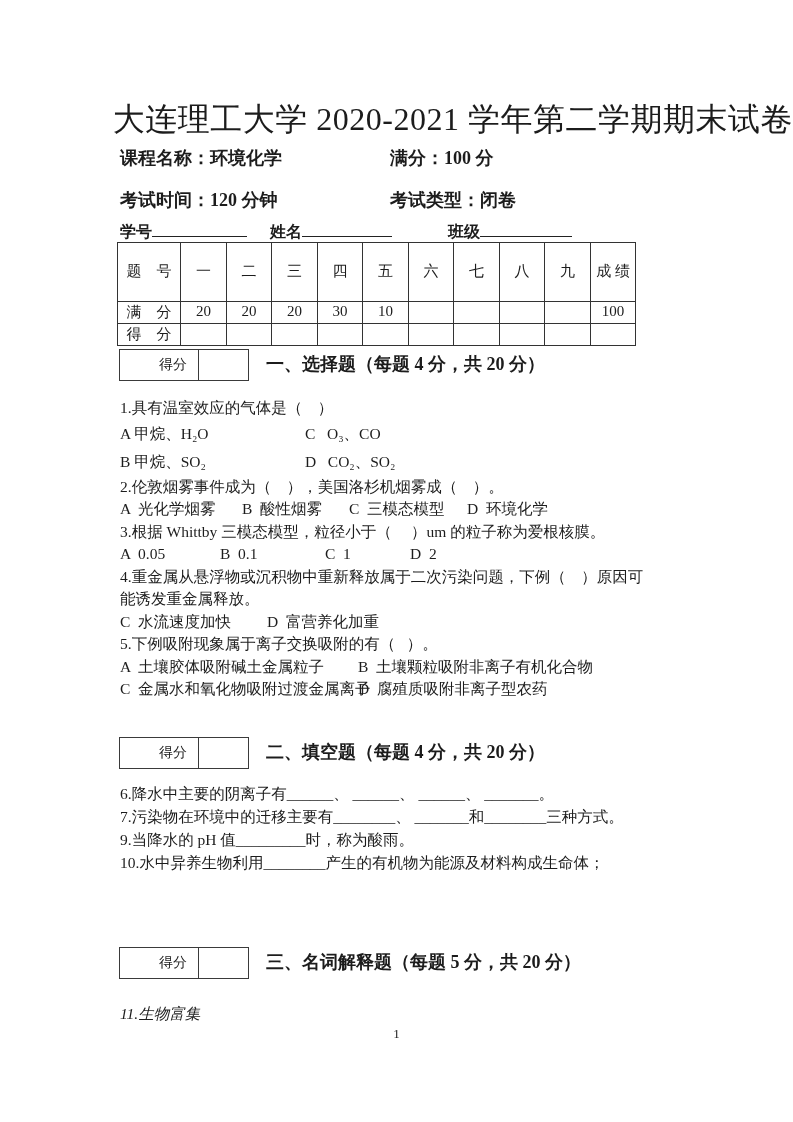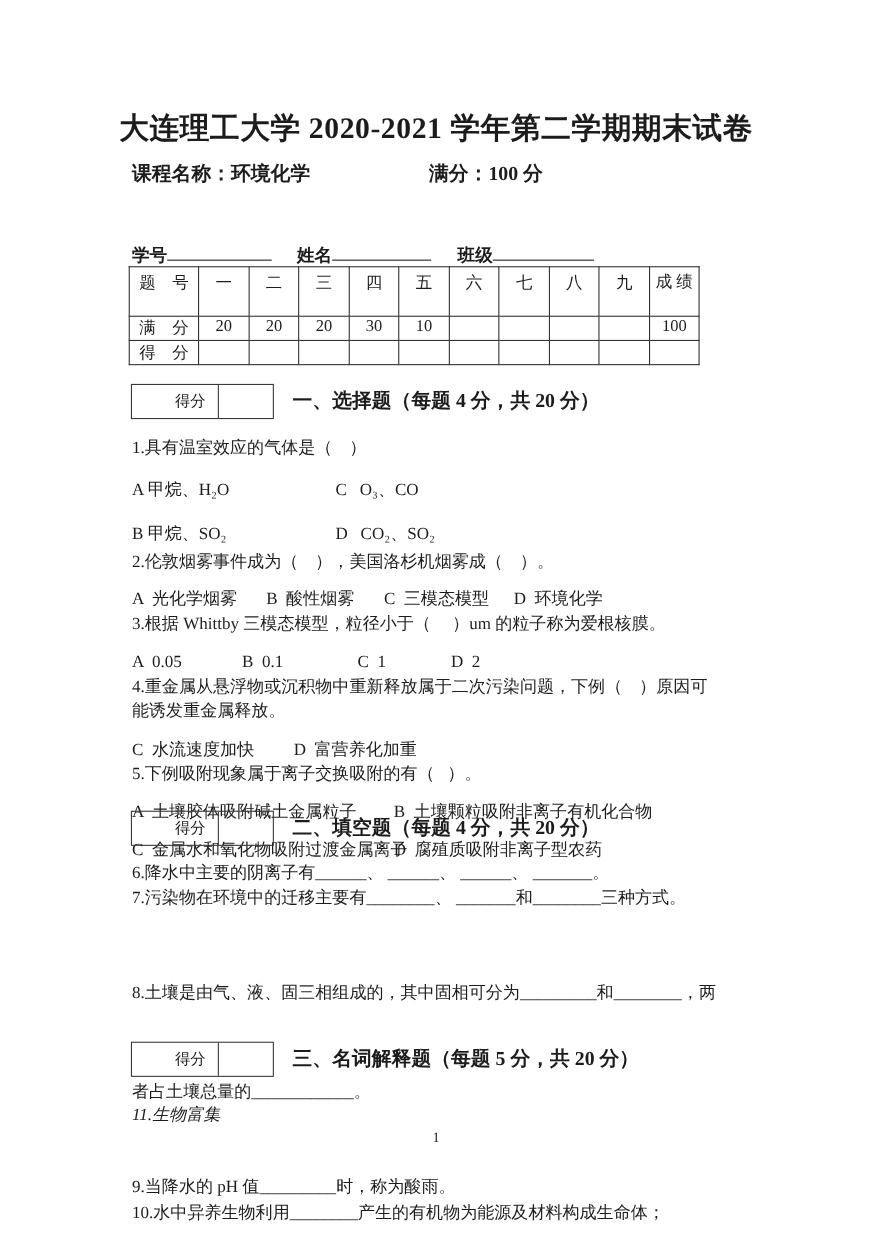--- a/index.html
+++ b/index.html
@@ -10,22 +10,22 @@
     background:#ffffff;
     font-family:"Liberation Serif","DejaVu Serif",serif;
     color:#1c1c1c;
     overflow:hidden;
   }
   .abs { position:absolute; }
 
   
   .title {
     left:0; right:0; top:98px;
-    text-align:center;
-    font-size:27px; font-weight:bold;
+    text-align:right;
+    font-size:32px; font-weight:normal;
     letter-spacing:0.5px;
   }
   .meta-row { left:0; right:0; height:24px; font-size:18px; font-weight:bold; }
   .meta-left  { position:absolute; left:120px; white-space:pre; }
   .meta-right { position:absolute; left:390px; white-space:pre; }
 
   
   .student-row { left:0; right:0; top:221px; height:22px; font-size:16px; font-weight:bold; }
   .stu-group { position:absolute; white-space:nowrap; }
   .stu-blank { display:inline-block; border-bottom:1.5px solid #222; height:15px; vertical-align:baseline; }
@@ -34,21 +34,21 @@
   table.score-table {
     position:absolute; left:117px; top:242px;
     border-collapse:collapse; table-layout:fixed;
     width:518px; font-size:15px;
   }
   table.score-table td {
     border:1.5px solid #333;
     text-align:center; vertical-align:top;
     padding:1px 2px; overflow:hidden;
   }
-  table.score-table tr.r-head td { height:38px; padding-top:5px; }
+  table.score-table tr.r-head td { height:38px; padding-top:19px; }
   table.score-table tr.r-val td  { height:19px; }
   td.th-first { white-space:pre; }
   td.th-grade { white-space:normal; line-height:18px; }
 
   
   .score-box {
     position:absolute; left:119px; width:100px; height:30px;
     border:1.8px solid #3a3a3a; display:flex;padding-left:28px;
   }
   .sb-label {
@@ -57,21 +57,21 @@
   }
   .sb-blank { flex:1; }
   .section-heading {
     position:absolute; left:266px;
     font-size:18px; font-weight:bold; white-space:pre;
   }
 
   
   .choice-block { left:120px; top:397px; width:562px; font-size:15.5px; }
   .q-stem { line-height:22.5px; white-space:pre-wrap; }
-  .opt-row { line-height:22.5px;margin-top:12px; }
+  .opt-row { line-height:22.5px; }
   .q1 .opt-row { line-height:28px; }
   .opt { display:inline-block; white-space:pre; vertical-align:top; }
   .cols-q1 .opt:first-child { width:185px; }
   .cols-q2 .opt:nth-child(1){ width:122px; }
   .cols-q2 .opt:nth-child(2){ width:107px; }
   .cols-q2 .opt:nth-child(3){ width:118px; }
   .cols-q3 .opt:nth-child(1){ width:100px; }
   .cols-q3 .opt:nth-child(2){ width:105px; }
   .cols-q3 .opt:nth-child(3){ width:85px; }
   .cols-q4 .opt:first-child { width:147px; }
@@ -92,29 +92,33 @@
 <body>
 
 <div class="page">
 
   <div class="abs title">大连理工大学 2020-2021 学年第二学期期末试卷</div>
 
   <div class="abs meta-row" style="top:146px;">
     <span class="meta-left">课程名称：环境化学</span>
     <span class="meta-right">满分：100 分</span>
   </div>
+  <div class="abs meta-row" style="top:188px;">
+    <span class="meta-left">考试时间：120 分钟</span>
+    <span class="meta-right">考试类型：闭卷</span>
+  </div>
 
   <div class="abs student-row">
     <span class="stu-group" style="left:120px;">
       <span>学号</span><span class="stu-blank" style="width:95px;"></span>
     </span>
     <span class="stu-group" style="left:270px;">
       <span>姓名</span><span class="stu-blank" style="width:90px;"></span>
     </span>
-    <span class="stu-group" style="left:416px;">
+    <span class="stu-group" style="left:448px;">
       <span>班级</span><span class="stu-blank" style="width:92px;"></span>
     </span>
   </div>
 
   <table class="score-table">
     <colgroup>
       <col style="width:63px">
         <col style="width:46px">
         <col style="width:45px">
         <col style="width:46px">
@@ -221,24 +225,20 @@
 
   <div class="score-box" style="top:737px;">
     <span class="sb-label">得分</span>
     <span class="sb-blank"></span>
   </div>
   <div class="section-heading" style="top:740px;">二、填空题（每题 4 分，共 20 分）</div>
 
   <div class="abs fill-block">
     <div class="fill-q">6.降水中主要的阴离子有______、 ______、 ______、 _______。</div>
     <div class="fill-q">7.污染物在环境中的迁移主要有________、 _______和________三种方式。</div>
-    <div class="fill-q tall">
-      <div>8.土壤是由气、液、固三相组成的，其中固相可分为_________和________，两</div>
-      <div>者占土壤总量的____________。</div>
-    </div>
     <div class="fill-q">9.当降水的 pH 值_________时，称为酸雨。</div>
     <div class="fill-q">10.水中异养生物利用________产生的有机物为能源及材料构成生命体；</div>
   </div>
 
   <div class="score-box" style="top:947px;">
     <span class="sb-label">得分</span>
     <span class="sb-blank"></span>
   </div>
   <div class="section-heading" style="top:950px;">三、名词解释题（每题 5 分，共 20 分）</div>
 

